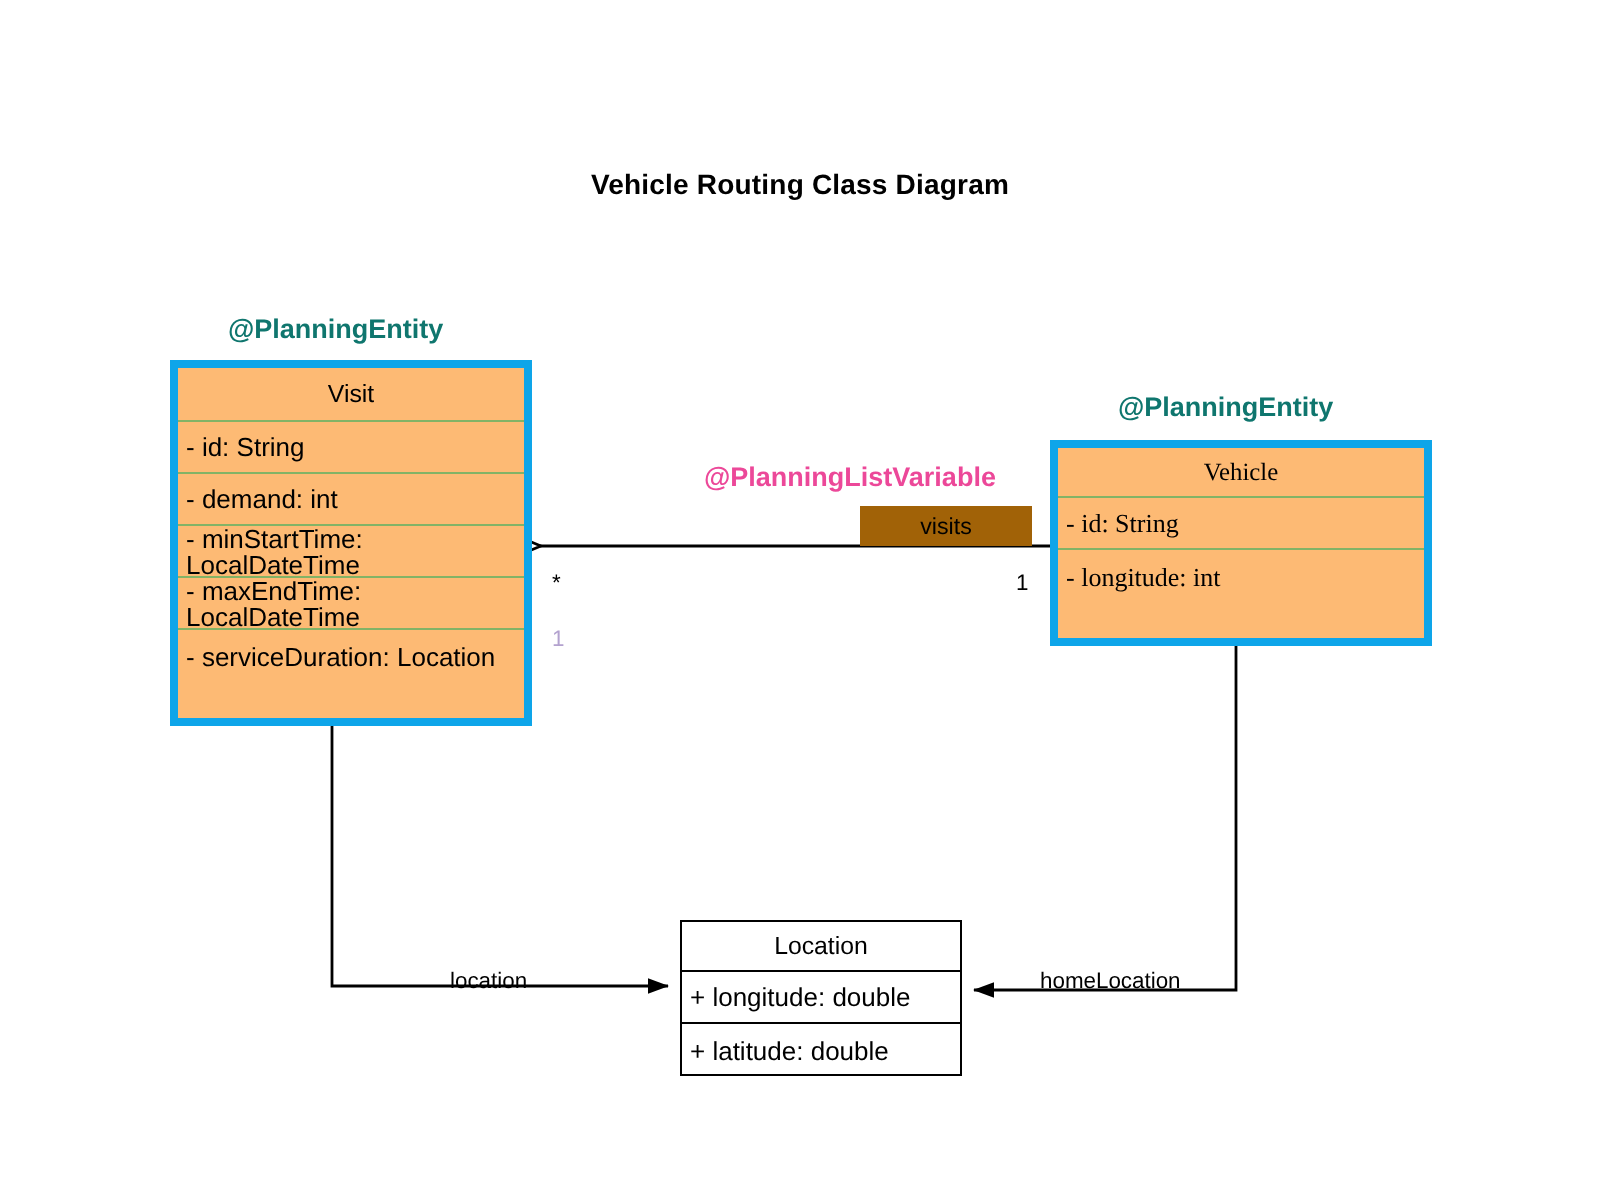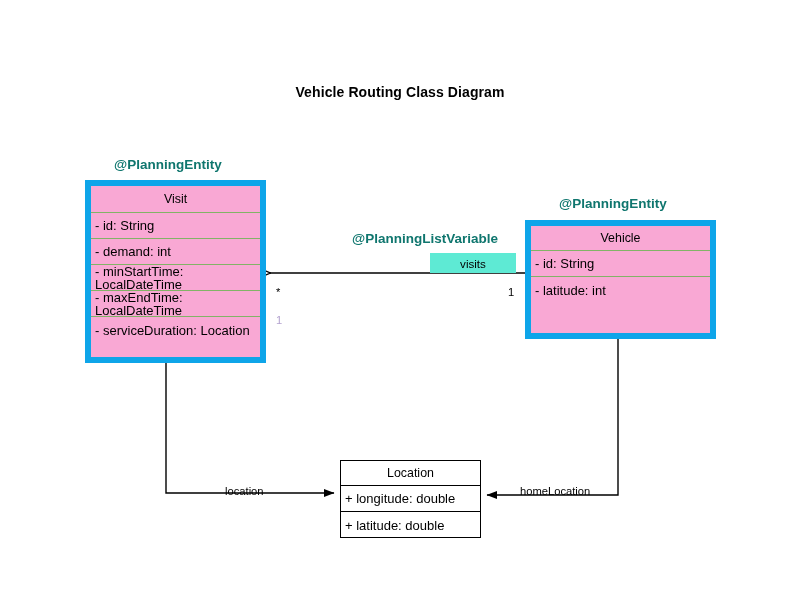--- a/index.html
+++ b/index.html
@@ -38,27 +38,27 @@
   }
 
   
   .annotation {
     position: absolute;
     font-size: 13.5px;
     font-weight: bold;
     white-space: nowrap;
   }
   .annotation.green { color: #0f766e; }
-  .annotation.orange { color: #0f766e; }
+  .annotation.orange { color: #ec4899; }
 
   
   .uml-class {
     position: absolute;
-    border: 6px solid #0ea5e9;
-    background: #f9a8d4;
+    border: 4px solid #0ea5e9;
+    background: #fdba74;
   }
   .uml-class.plain {
     border: 1px solid #000000;
     background: #ffffff;
   }
   .uml-class .class-name {
     text-align: center;
     font-size: 12.4px;
     line-height: 1;
     display: flex;
@@ -90,21 +90,21 @@
   }
   .mult-label {
     position: absolute;
     font-size: 11.2px;
     white-space: nowrap;
   }
   .mult-label.lav { color: #b3a2cf; }
 
   .chip-label {
     position: absolute;
-    background: #5eead4;
+    background: #a16207;
     font-size: 11.6px;
     color: #000000;
     display: flex;
     align-items: center;
     justify-content: center;
     white-space: nowrap;
   }
 </style>
 </head>
 <body>
@@ -136,24 +136,24 @@
     <div class="class-name" style="height:27px;">Visit</div>
     <div class="attr" style="height:26px;">- id: String</div>
     <div class="attr" style="height:26px;">- demand: int</div>
     <div class="attr" style="height:26px;">- minStartTime: LocalDateTime</div>
     <div class="attr" style="height:26px;">- maxEndTime: LocalDateTime</div>
     <div class="attr" style="height:26px;">- serviceDuration: Location</div>
   </div>
 
   <div class="annotation green" style="left:559px; top:196px;">@PlanningEntity</div>
 
-  <div class="uml-class" style="left:525px; top:220px; width:191px; height:119px;">
+  <div class="uml-class" style="left:525px; top:220px; width:191px; height:103px;font-family:Liberation Serif, serif;">
     <div class="class-name" style="height:25px;">Vehicle</div>
     <div class="attr" style="height:26px;">- id: String</div>
-    <div class="attr" style="height:26px;">- latitude: int</div>
+    <div class="attr" style="height:26px;">- longitude: int</div>
   </div>
 
   <div class="uml-class plain" style="left:340px; top:460px; width:141px; height:78px;">
     <div class="class-name" style="height:25px;">Location</div>
     <div class="attr" style="height:26px;">+ longitude: double</div>
     <div class="attr" style="height:26px;">+ latitude: double</div>
   </div>
 
   <div class="annotation orange" style="left:352px; top:231px;">@PlanningListVariable</div>
 

